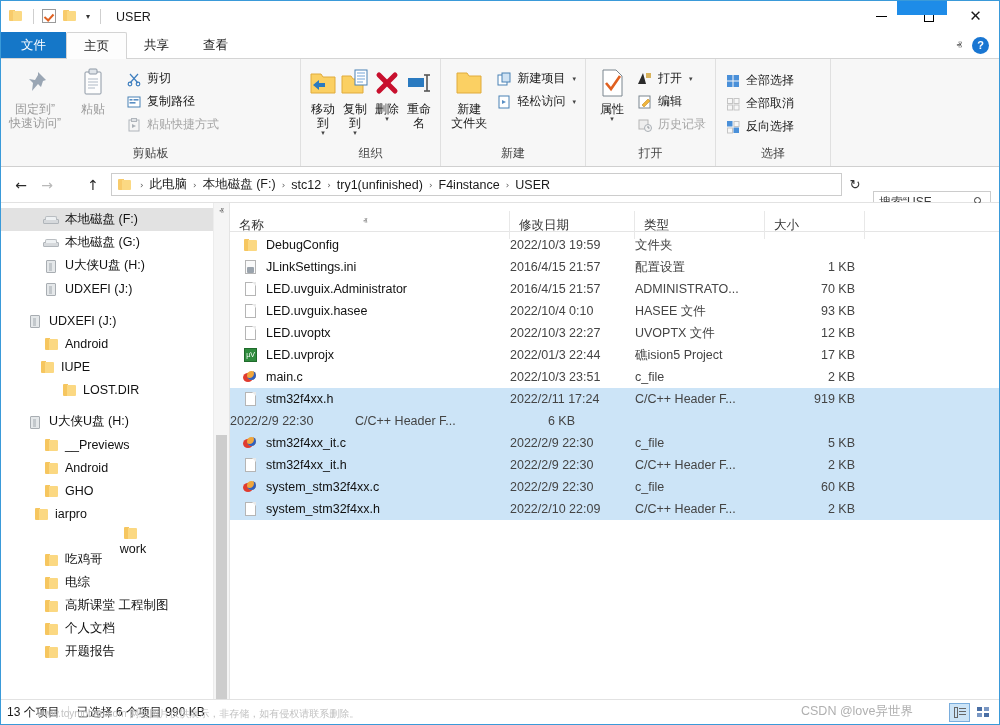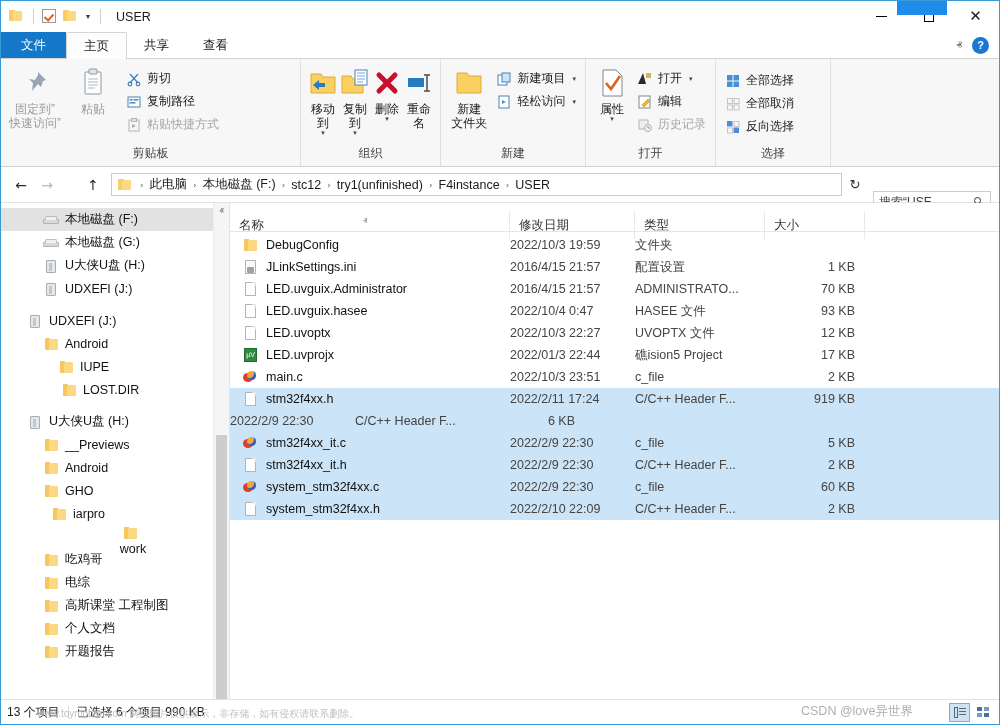--- a/index.html
+++ b/index.html
@@ -991,21 +991,21 @@
               <span class="usb-ico"></span>
             </span>
             <span>UDXEFI (J:)</span>
           </div>
           <div class="titem" style="padding-left: 42px;">
             <span class="tico">
               <span class="folder-s"></span>
             </span>
             <span>Android</span>
           </div>
-          <div class="titem" style="padding-left: 57px; text-align: right;">
+          <div class="titem" style="padding-left: 38px; text-align: right;">
             <span class="tico">
               <span class="folder-s"></span>
             </span>
             <span>IUPE</span>
           </div>
           <div class="titem" style="padding-left: 60px;">
             <span class="tico">
               <span class="folder-s"></span>
             </span>
             <span>LOST.DIR</span>
@@ -1028,21 +1028,21 @@
               <span class="folder-s"></span>
             </span>
             <span>Android</span>
           </div>
           <div class="titem" style="padding-left: 42px;">
             <span class="tico">
               <span class="folder-s"></span>
             </span>
             <span>GHO</span>
           </div>
-          <div class="titem" style="padding-left: 50px; text-align: right;">
+          <div class="titem" style="padding-left: 32px; text-align: right;">
             <span class="tico">
               <span class="folder-s"></span>
             </span>
             <span>iarpro</span>
           </div>
           <div class="titem" style="padding-left: 42px; flex-direction: column;">
             <span class="tico">
               <span class="folder-s"></span>
             </span>
             <span>work</span>
@@ -1130,21 +1130,21 @@
             <div class="cell-type">ADMINISTRATO...</div>
             <div class="cell-size">70 KB</div>
           </div>
           <div class="row">
             <div class="cell-name">
               <span class="ficon">
                 <span class="ic-file"></span>
               </span>
               <span>LED.uvguix.hasee</span>
             </div>
-            <div class="cell-date">2022/10/4 0:47</div>
+            <div class="cell-date">2022/10/4 0:10</div>
             <div class="cell-type">HASEE 文件</div>
             <div class="cell-size">93 KB</div>
           </div>
           <div class="row">
             <div class="cell-name">
               <span class="ficon">
                 <span class="ic-file"></span>
               </span>
               <span>LED.uvoptx</span>
             </div>

